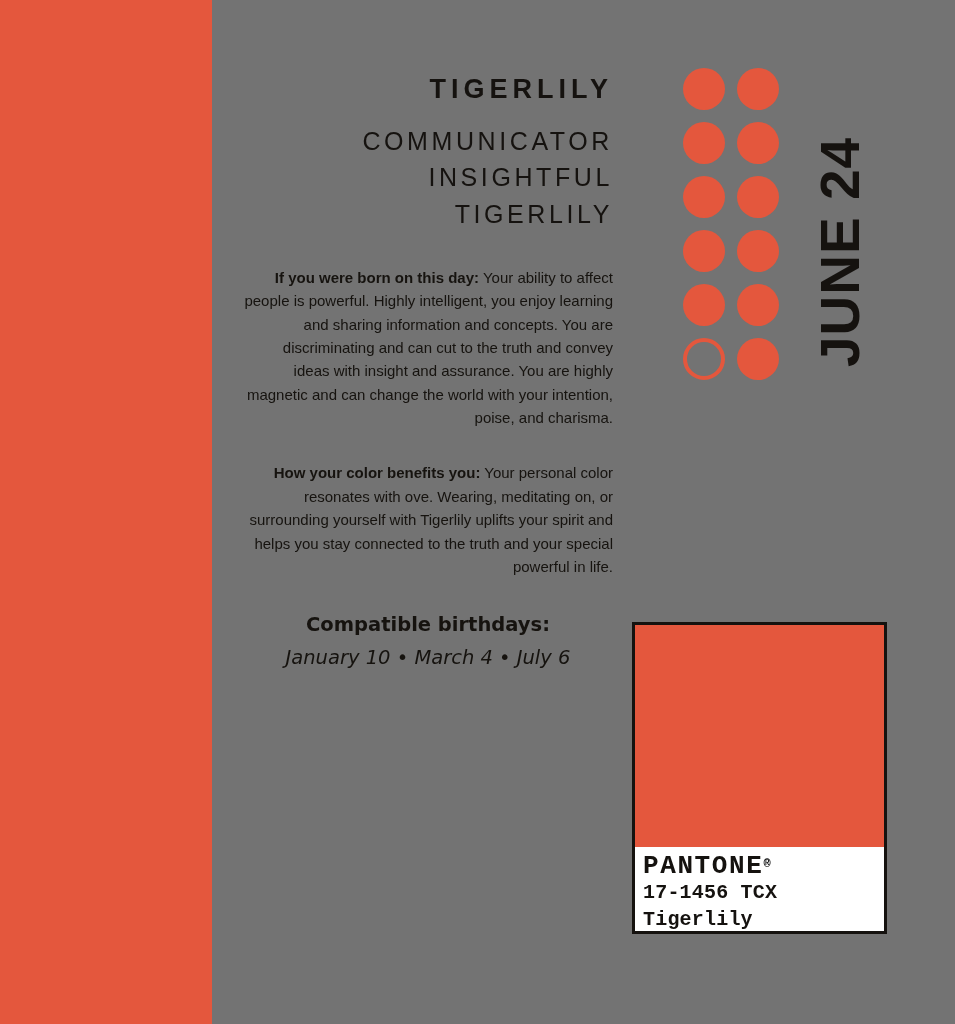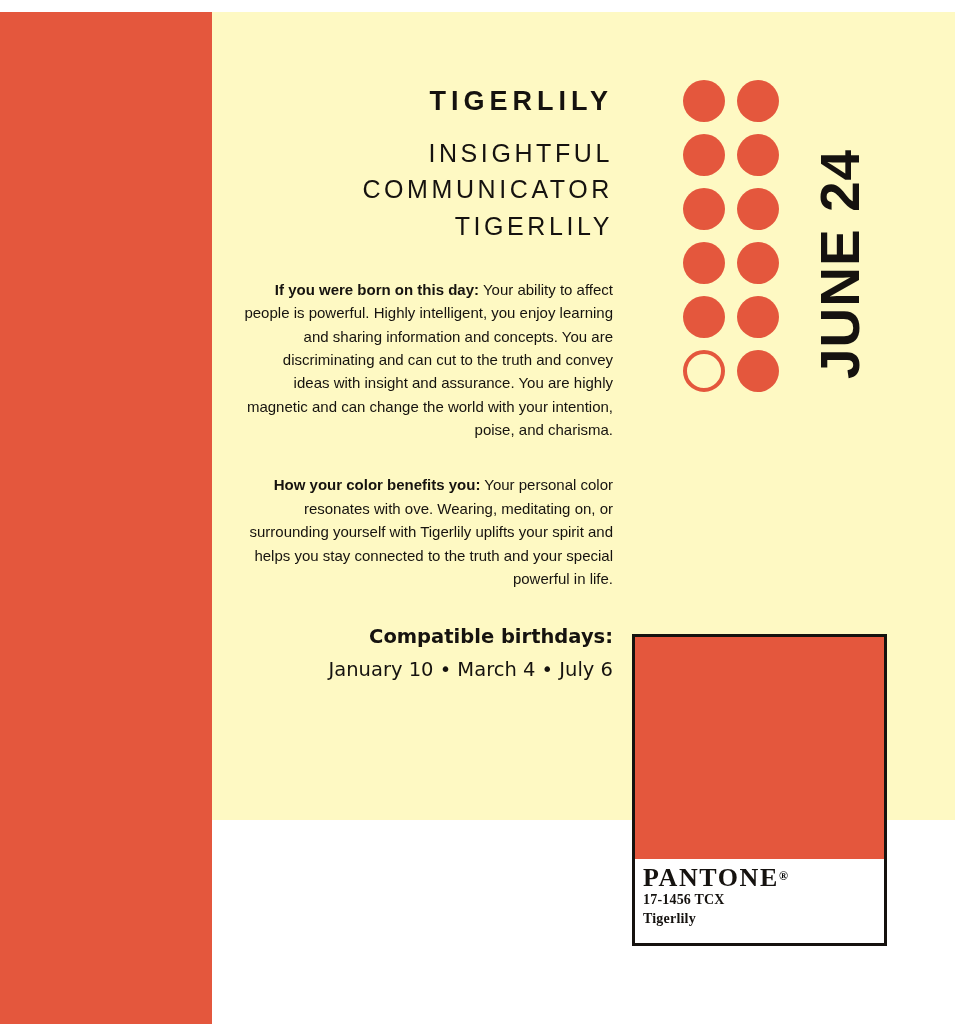--- a/index.html
+++ b/index.html
@@ -10,23 +10,22 @@
     width: 955px;
     height: 1024px;
     background: #ffffff;
     font-family: "Liberation Sans", sans-serif;
     overflow: hidden;
     position: relative;
   }
   .page {
     position: relative;
     width: 955px;
-    height: 808px;
-    background: #fef9c3;
-    margin-top: 12px;
+    height: 1024px;
+    background: #737373;
   }
   
   .left-bar {
     position: absolute;
     left: 0;
     top: 0;
     width: 212px;
     height: 1024px;
     background: #e4573d;
   }
@@ -69,32 +68,33 @@
     font-family: Liberation Sans, sans-serif;
   }
   .para b {
     font-weight: bold;
   }
   .para.second {
     margin-top: 32px;
   }
   .compat {
     margin-top: 32px;
-    text-align: right;
+    text-align: center;
     font-size: 19.5px;
     line-height: 1.56;
     color: #16130f;
     font-family: "DejaVu Sans", sans-serif;
   }
   .compat b {
     font-weight: bold;
   }
   .compat .dates {
     display: block;
     margin-top: 2px;
+    font-style: italic;
   }
   
   .dots {
     position: absolute;
     left: 683px;
     top: 68px;
     width: 108px;
   }
   .dot-row {
     display: flex;
@@ -144,57 +144,57 @@
     border: 3px solid #15120f;
     box-sizing: border-box;
     background: #ffffff;
   }
   .chip-color {
     height: 222px;
     background: #e4573d;
   }
   .chip-label {
     padding: 6px 12px 0 8px;
-    font-family: Liberation Serif, serif;
+    font-family: Liberation Mono, monospace;
   }
   .pantone-word {
     font-size: 26px;
     font-weight: bold;
     letter-spacing: 1.6px;
     color: #15120f;
     line-height: 1;
     display: inline-block;
   }
   .pantone-reg {
     font-size: 12px;
     vertical-align: super;
     font-weight: bold;
   }
   .chip-code, .chip-name {
-    font-size: 14px;
+    font-size: 20px;
     font-weight: bold;
     color: #15120f;
     line-height: 1.35;
     letter-spacing: 0.2px;
   }
 </style>
 </head>
 <body>
 
 <div class="page">
 
   <div class="left-bar"></div>
 
   <div class="text-col">
 
     <div class="title">TIGERLILY</div>
 
     <div class="subtitle">
+      <div>COMMUNICATOR</div>
       <div>INSIGHTFUL</div>
-      <div>COMMUNICATOR</div>
       <div>TIGERLILY</div>
     </div>
 
     <div class="para">
       <b>If you were born on this day:</b><span> Your ability to affect people is powerful. Highly intelligent, you enjoy learning and sharing information and concepts. You are discriminating and can cut to the truth and convey ideas with insight and assurance. You are highly magnetic and can change the world with your intention, poise, and charisma.</span>
     </div>
 
     <div class="para second">
       <b>How your color benefits you:</b><span> Your personal color resonates with ove. Wearing, meditating on, or surrounding yourself with Tigerlily uplifts your spirit and helps you stay connected to the truth and your special powerful in life.</span>
     </div>

